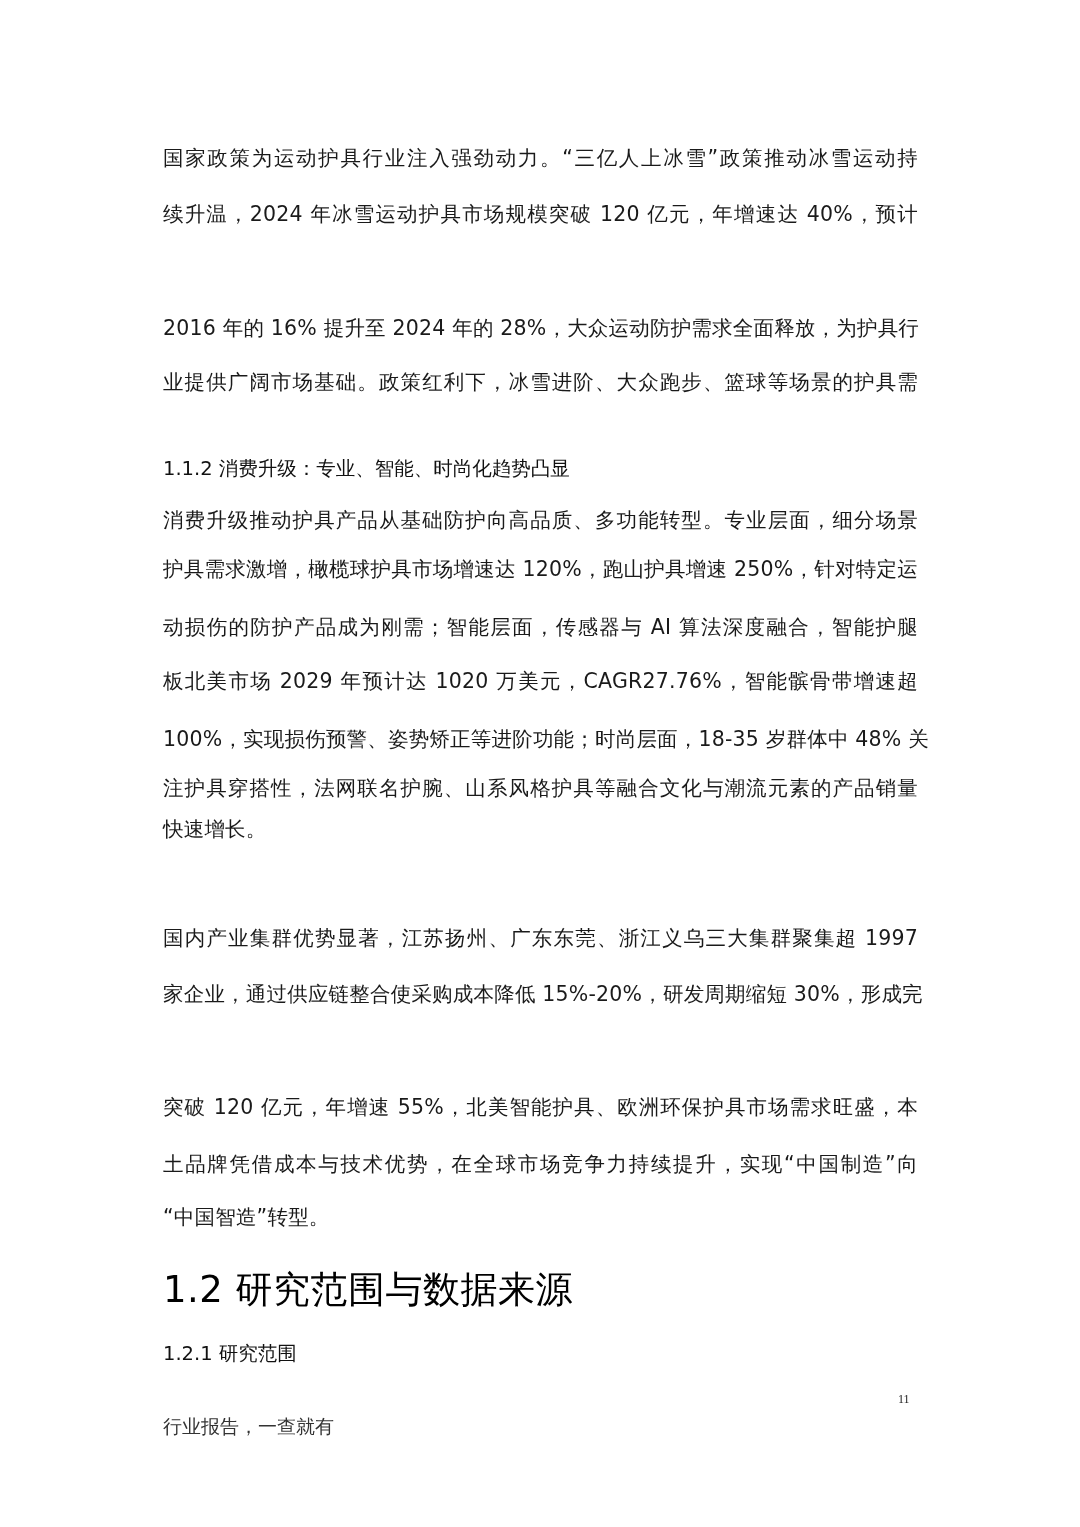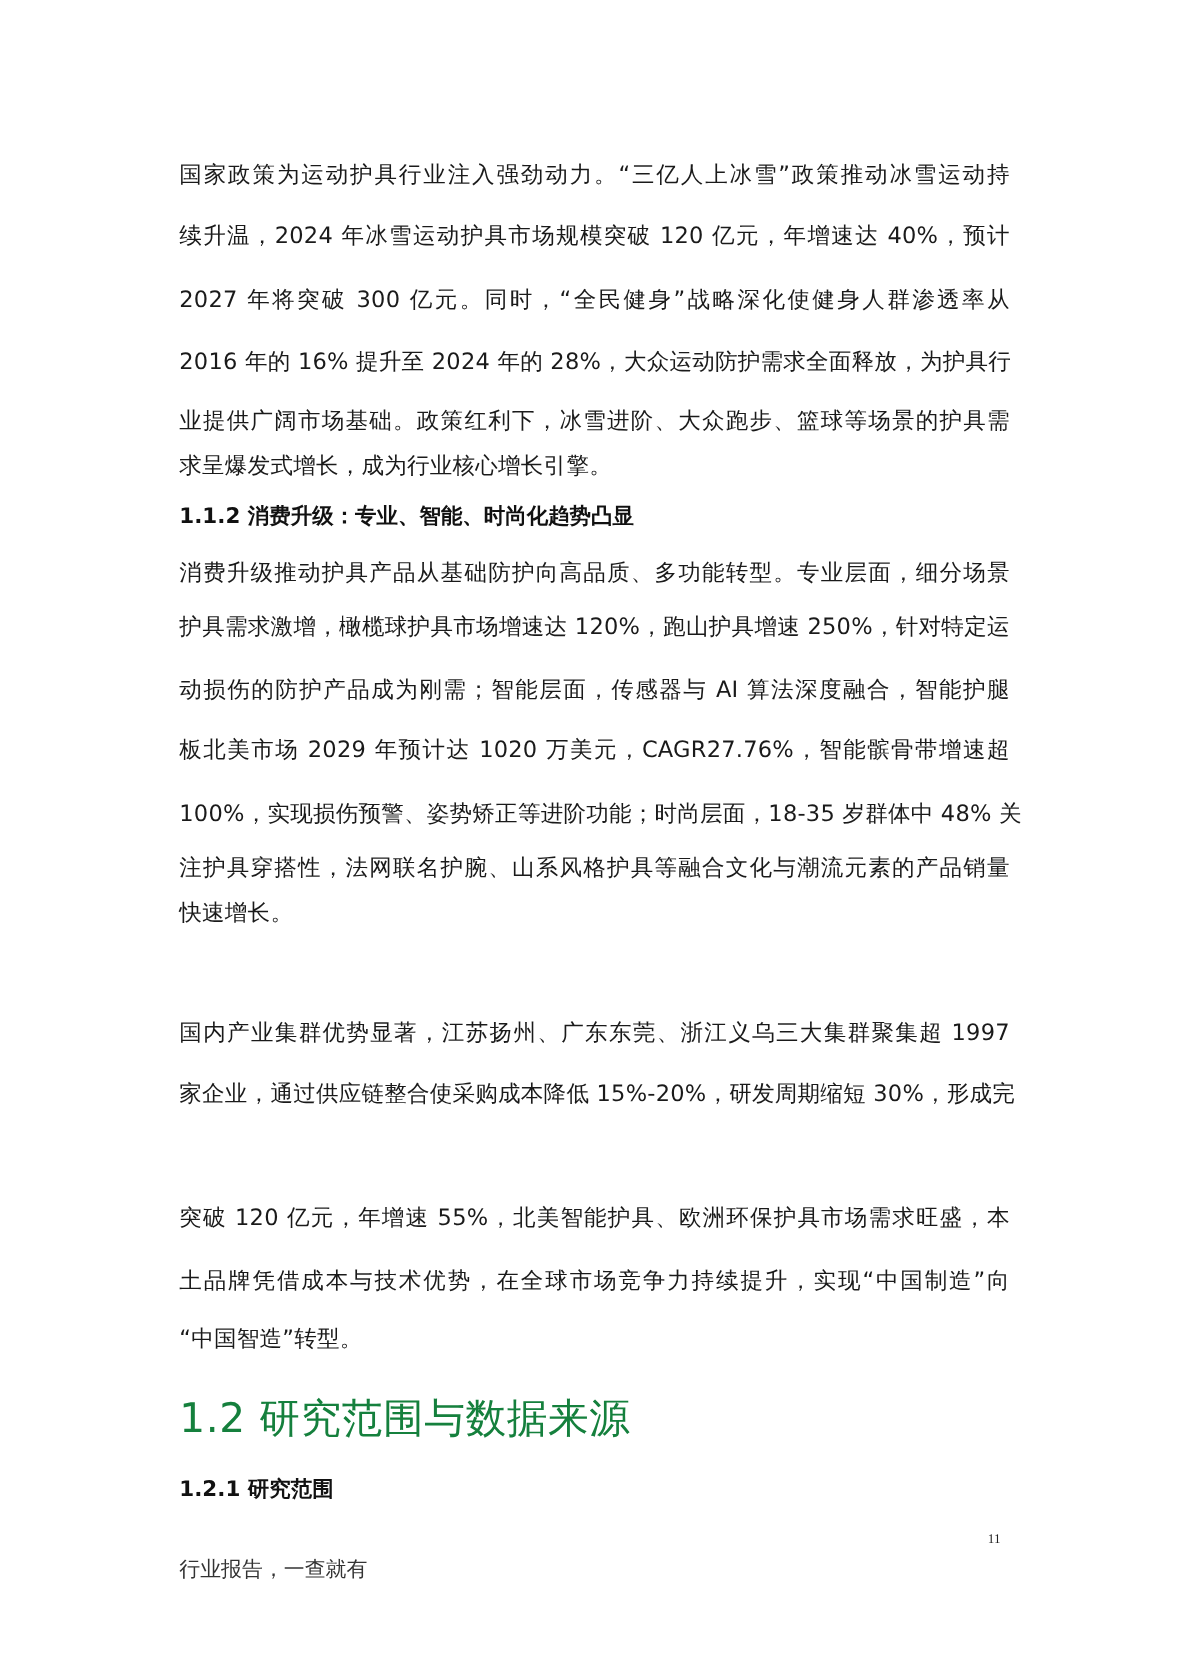--- a/index.html
+++ b/index.html
@@ -2,36 +2,34 @@
 <html><head>
 <meta charset="utf-8">
 <style>
   html, body { margin: 0; padding: 0; background: #ffffff; }
   body { width: 1080px; height: 1527px; position: relative; overflow: hidden;
          font-family: "DejaVu Sans", "Liberation Sans", sans-serif; color: #1a1a1a; }
   .page { position: absolute; left: 0; top: 0; width: 896px; height: 1527px; background: #fff; }
   .line { position: absolute; left: 163px; width: 755px; font-size: 20.5px; line-height: 30px;
           white-space: nowrap; text-align: justify; text-align-last: justify; letter-spacing: 0.2px; }
   .line.last { text-align-last: left; }
-  .h3 { position: absolute; left: 163px; font-size: 19.5px; font-weight: bold; line-height: 30px; white-space: nowrap; color: #111; }
-  .h2 { position: absolute; left: 163px; font-size: 37px; font-weight: normal; line-height: 46px; white-space: nowrap; color: #15803d; letter-spacing: 0.5px; }
+  .h3 { position: absolute; left: 163px; font-size: 19.5px; font-weight: normal; line-height: 30px; white-space: nowrap; color: #111; }
+  .h2 { position: absolute; left: 163px; font-size: 37px; font-weight: normal; line-height: 46px; white-space: nowrap; color: #000000; letter-spacing: 0.5px; }
   .page-num { position: absolute; left: 898px; top: 1392px; font-family: "Liberation Serif", "DejaVu Serif", serif; font-size: 12px; color: #222; }
   .footer { position: absolute; left: 163px; top: 1414px; font-size: 19px; color: #333; }
 </style>
 </head>
 <body>
 
 <div class="page">
 
   <div class="line" style="top:143px">国家政策为运动护具行业注入强劲动力。“三亿人上冰雪”政策推动冰雪运动持</div>
   <div class="line" style="top:199px">续升温，2024 年冰雪运动护具市场规模突破 120 亿元，年增速达 40%，预计</div>
-  <div class="line" style="top:257px">2027 年将突破 300 亿元。同时，“全民健身”战略深化使健身人群渗透率从</div>
   <div class="line" style="top:313px">2016 年的 16% 提升至 2024 年的 28%，大众运动防护需求全面释放，为护具行</div>
   <div class="line" style="top:367px">业提供广阔市场基础。政策红利下，冰雪进阶、大众跑步、篮球等场景的护具需</div>
-  <div class="line last" style="top:408px">求呈爆发式增长，成为行业核心增长引擎。</div>
 
   <div class="h3" style="top:454px">1.1.2  消费升级：专业、智能、时尚化趋势凸显</div>
   <div class="line" style="top:505px">消费升级推动护具产品从基础防护向高品质、多功能转型。专业层面，细分场景</div>
   <div class="line" style="top:554px">护具需求激增，橄榄球护具市场增速达 120%，跑山护具增速 250%，针对特定运</div>
   <div class="line" style="top:612px">动损伤的防护产品成为刚需；智能层面，传感器与 AI 算法深度融合，智能护腿</div>
   <div class="line" style="top:666px">板北美市场 2029 年预计达 1020 万美元，CAGR27.76%，智能髌骨带增速超</div>
   <div class="line" style="top:724px">100%，实现损伤预警、姿势矫正等进阶功能；时尚层面，18-35 岁群体中 48% 关</div>
   <div class="line" style="top:773px">注护具穿搭性，法网联名护腕、山系风格护具等融合文化与潮流元素的产品销量</div>
   <div class="line last" style="top:814px">快速增长。</div>
 

